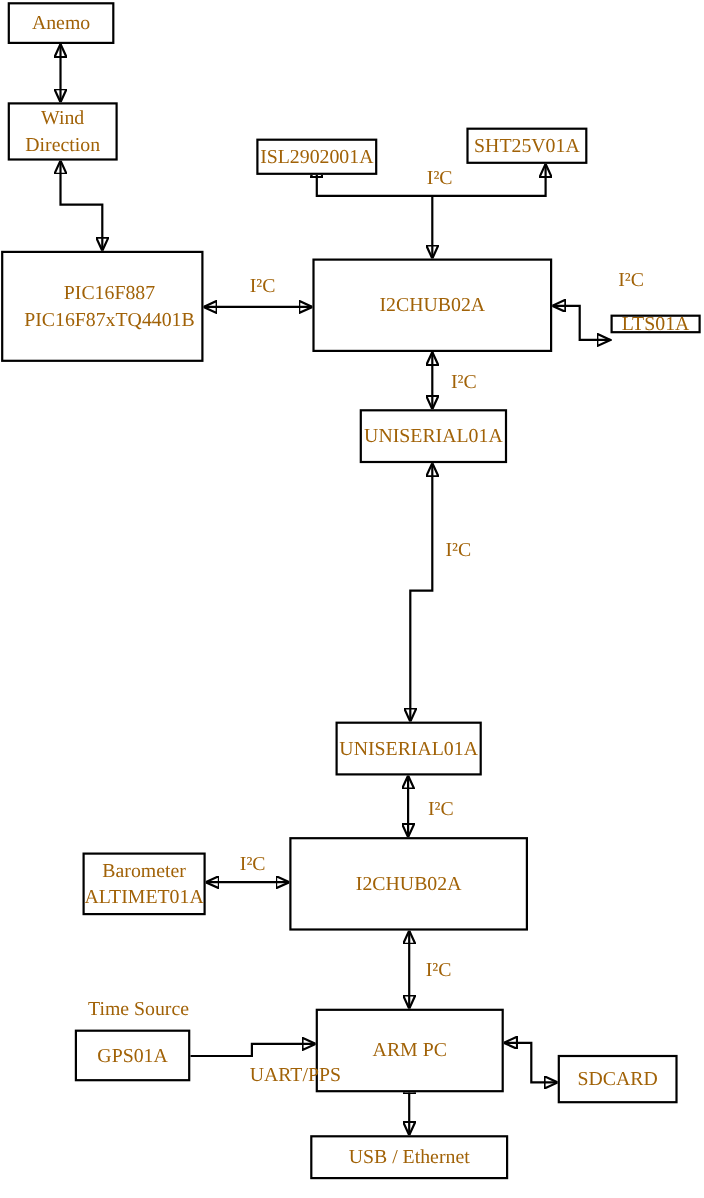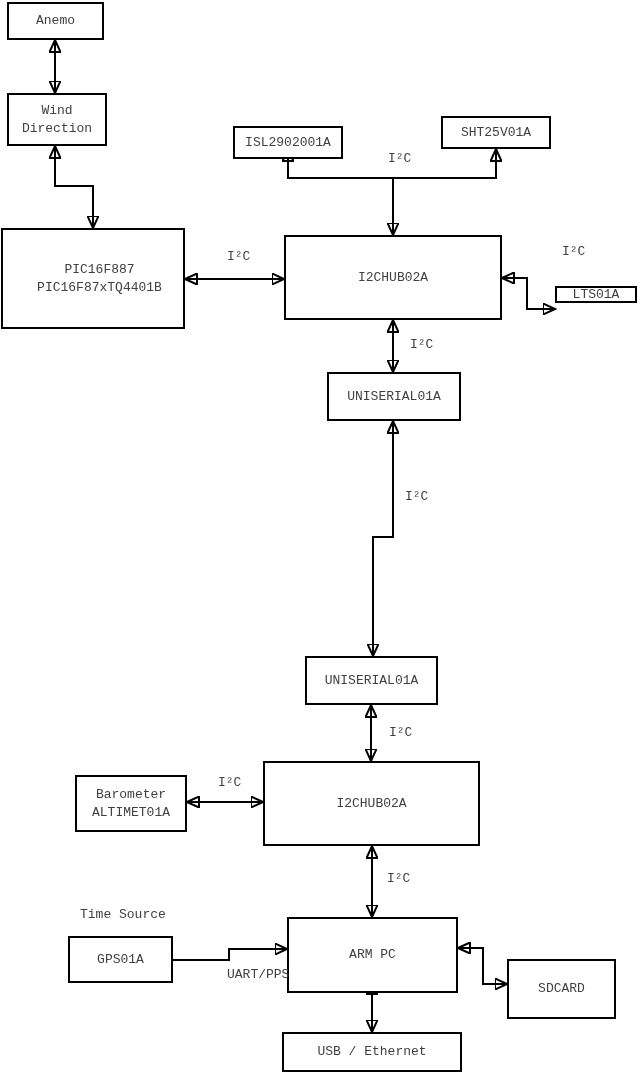--- a/index.html
+++ b/index.html
@@ -1,23 +1,23 @@
 <!DOCTYPE html>
 <html><head>
 <meta charset="utf-8">
 <style>
   html, body { margin: 0; padding: 0; background: #ffffff; }
   .canvas {
     position: relative;
     width: 640px;
     height: 1089px;
     background: #ffffff;
-    font-family: Liberation Mono, monospace;
-    font-size: 13px;
-    color: #404040;
+    font-family: Liberation Serif, serif;
+    font-size: 18px;
+    color: #a16207;
     overflow: hidden;
   }
   svg.wires {
     position: absolute;
     left: 0; top: 0;
     width: 640px; height: 1089px;
   }
   svg.wires path {
     fill: none;
     stroke: #000000;
@@ -71,40 +71,40 @@
   <div class="box" style="left:7px; top:2px; width:97px; height:38px;">Anemo</div>
 
   <div class="box" style="left:7px; top:93px; width:100px; height:53px;">Wind
 Direction</div>
 
   <div class="box" style="left:1px; top:228px; width:184px; height:101px;padding-left:13px;">PIC16F887
 PIC16F87xTQ4401B</div>
 
   <div class="box" style="left:233px; top:116px; width:110px; height:33px;margin-top:10px;">ISL2902001A</div>
 
-  <div class="box" style="left:441px; top:116px; width:110px; height:33px;">SHT25V01A</div>
+  <div class="box" style="left:424px; top:116px; width:110px; height:33px;">SHT25V01A</div>
 
   <div class="box" style="left:284px; top:235px; width:218px; height:85px;">I2CHUB02A</div>
 
   <div class="box" style="left:555px; top:286px; width:82px; height:17px;">LTS01A</div>
 
   <div class="box" style="left:327px; top:372px; width:134px; height:49px;">UNISERIAL01A</div>
 
   <div class="box" style="left:305px; top:656px; width:133px; height:49px;">UNISERIAL01A</div>
 
   <div class="box" style="left:263px; top:761px; width:217px; height:85px;">I2CHUB02A</div>
 
   <div class="box" style="left:75px; top:775px; width:112px; height:57px;">Barometer
 ALTIMET01A</div>
 
   <div class="box" style="left:68px; top:936px; width:105px; height:47px;">GPS01A</div>
 
   <div class="box" style="left:287px; top:917px; width:171px; height:76px;">ARM PC</div>
 
-  <div class="box" style="left:507px; top:959px; width:109px; height:60px;">SDCARD</div>
+  <div class="box" style="left:507px; top:959px; width:109px; height:44px;">SDCARD</div>
 
   <div class="box" style="left:282px; top:1032px; width:180px; height:40px;">USB / Ethernet</div>
 
   <div class="lbl" style="left:388px; top:152px;">I²C</div>
   <div class="lbl" style="left:227px; top:250px;">I²C</div>
   <div class="lbl" style="left:562px; top:245px;">I²C</div>
   <div class="lbl" style="left:410px; top:338px;">I²C</div>
   <div class="lbl" style="left:405px; top:490px;">I²C</div>
   <div class="lbl" style="left:389px; top:726px;">I²C</div>
   <div class="lbl" style="left:218px; top:776px;">I²C</div>

